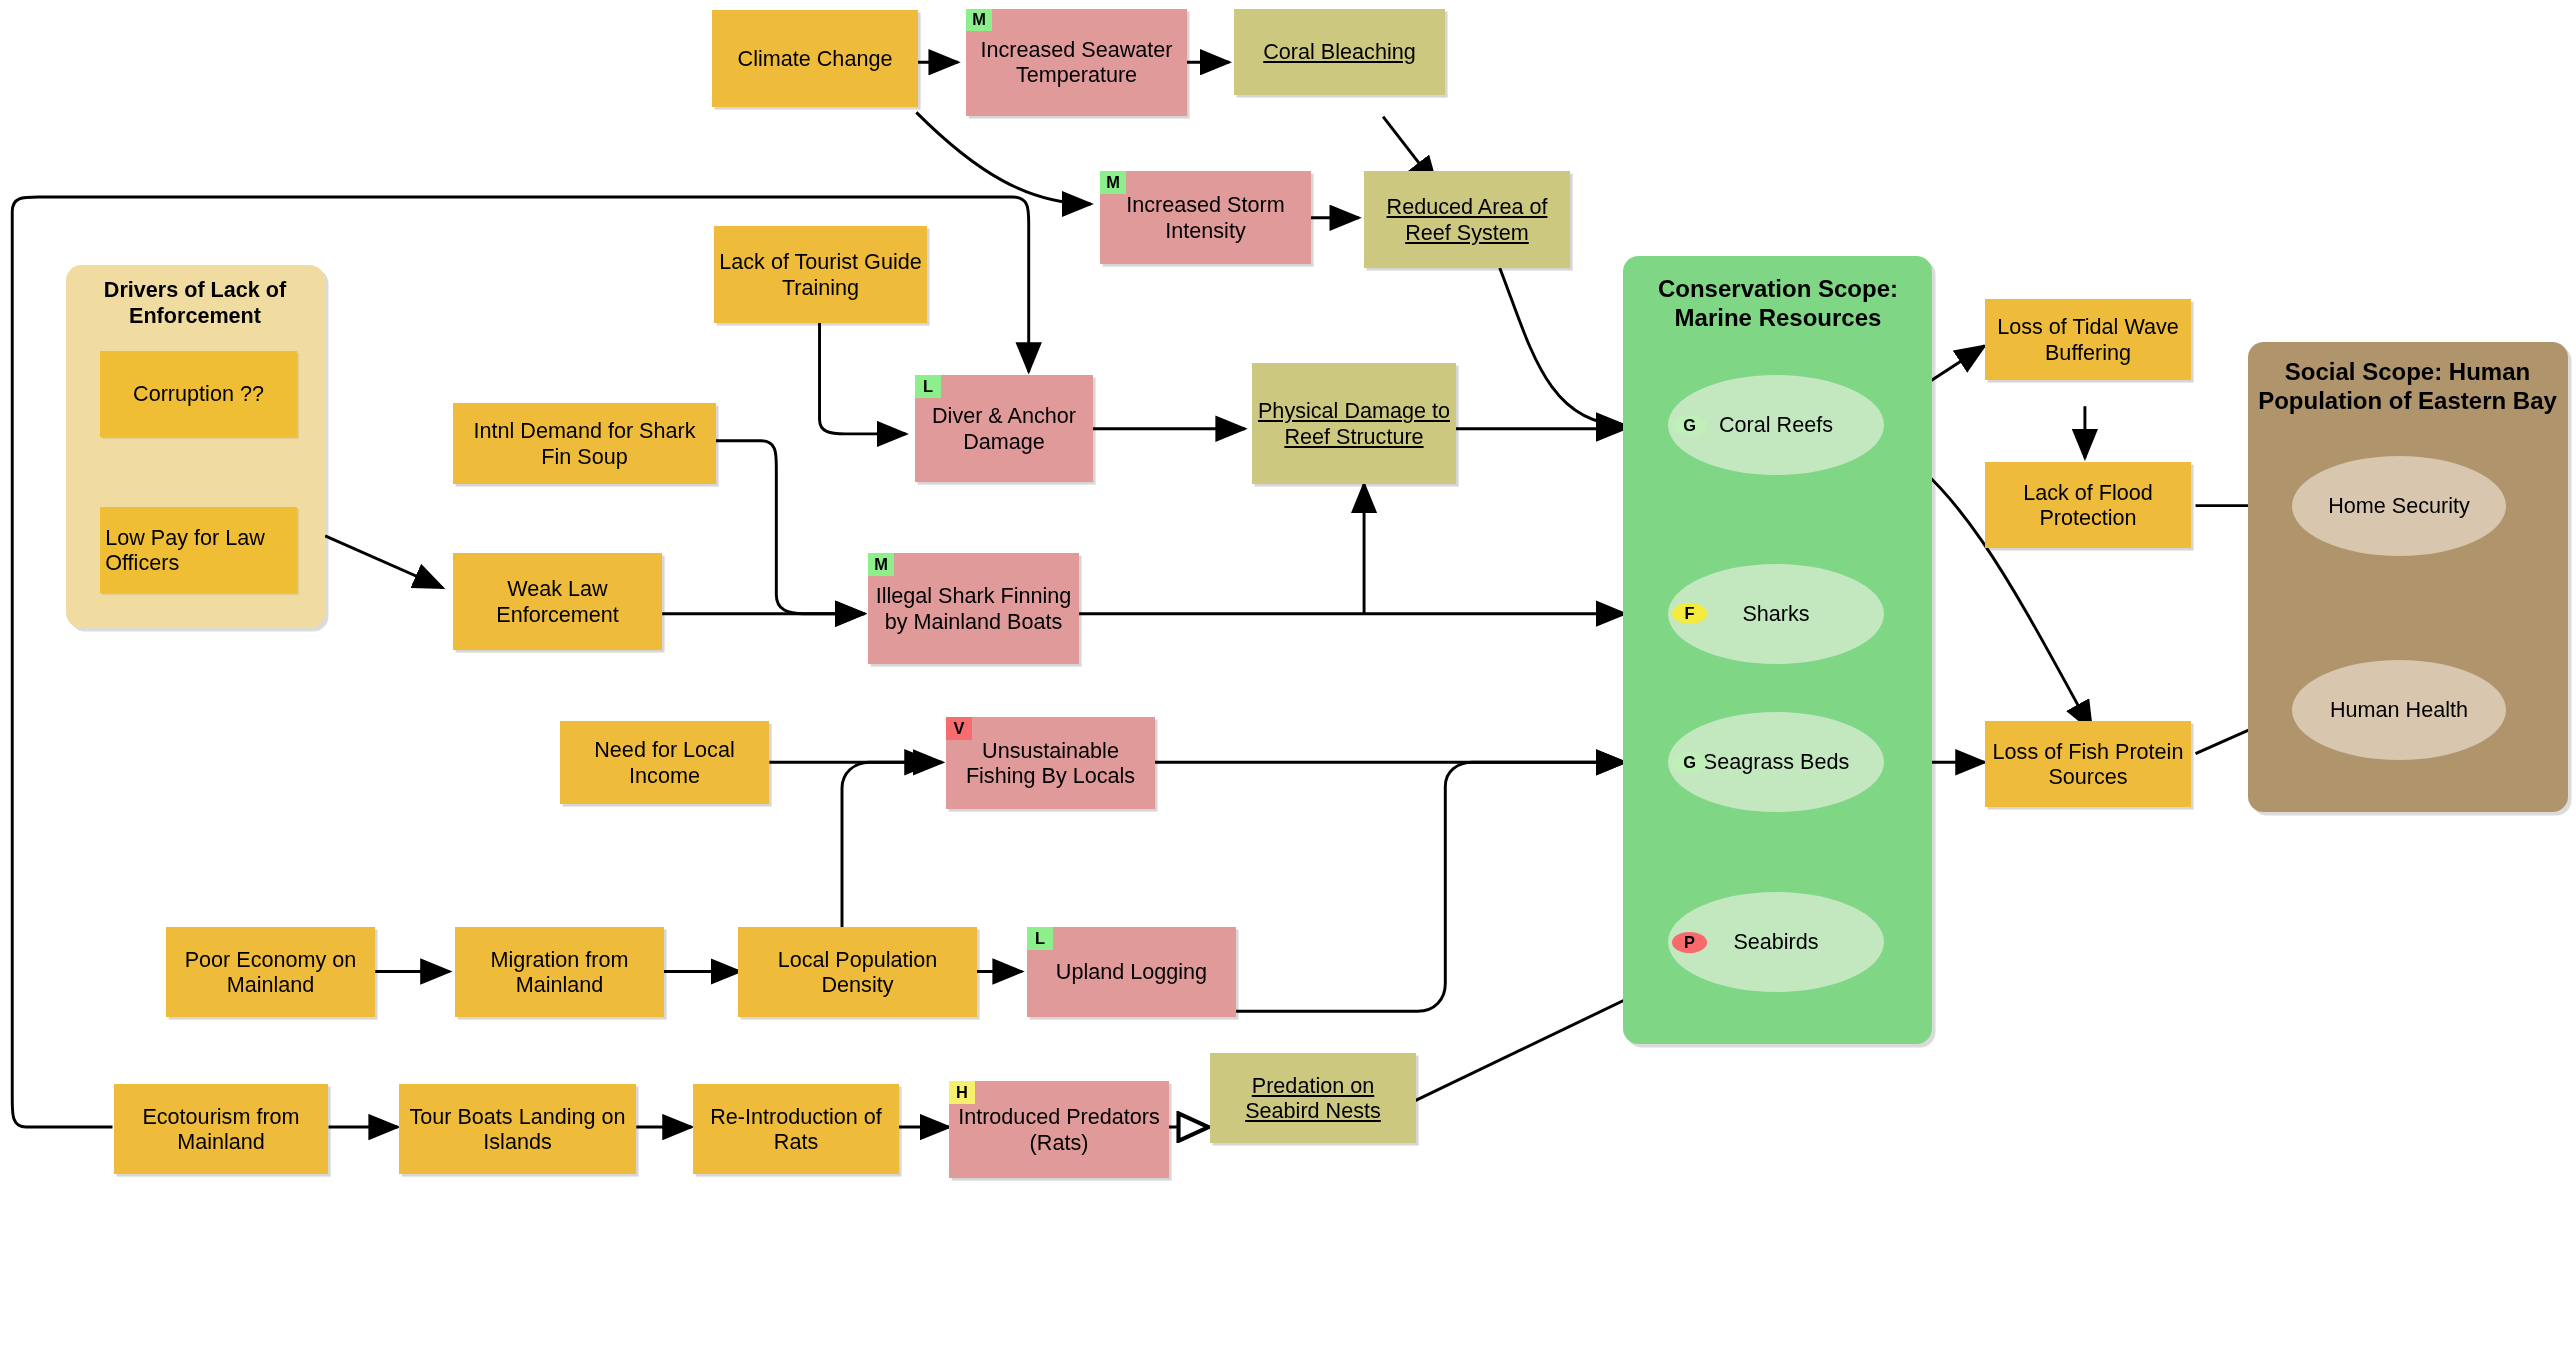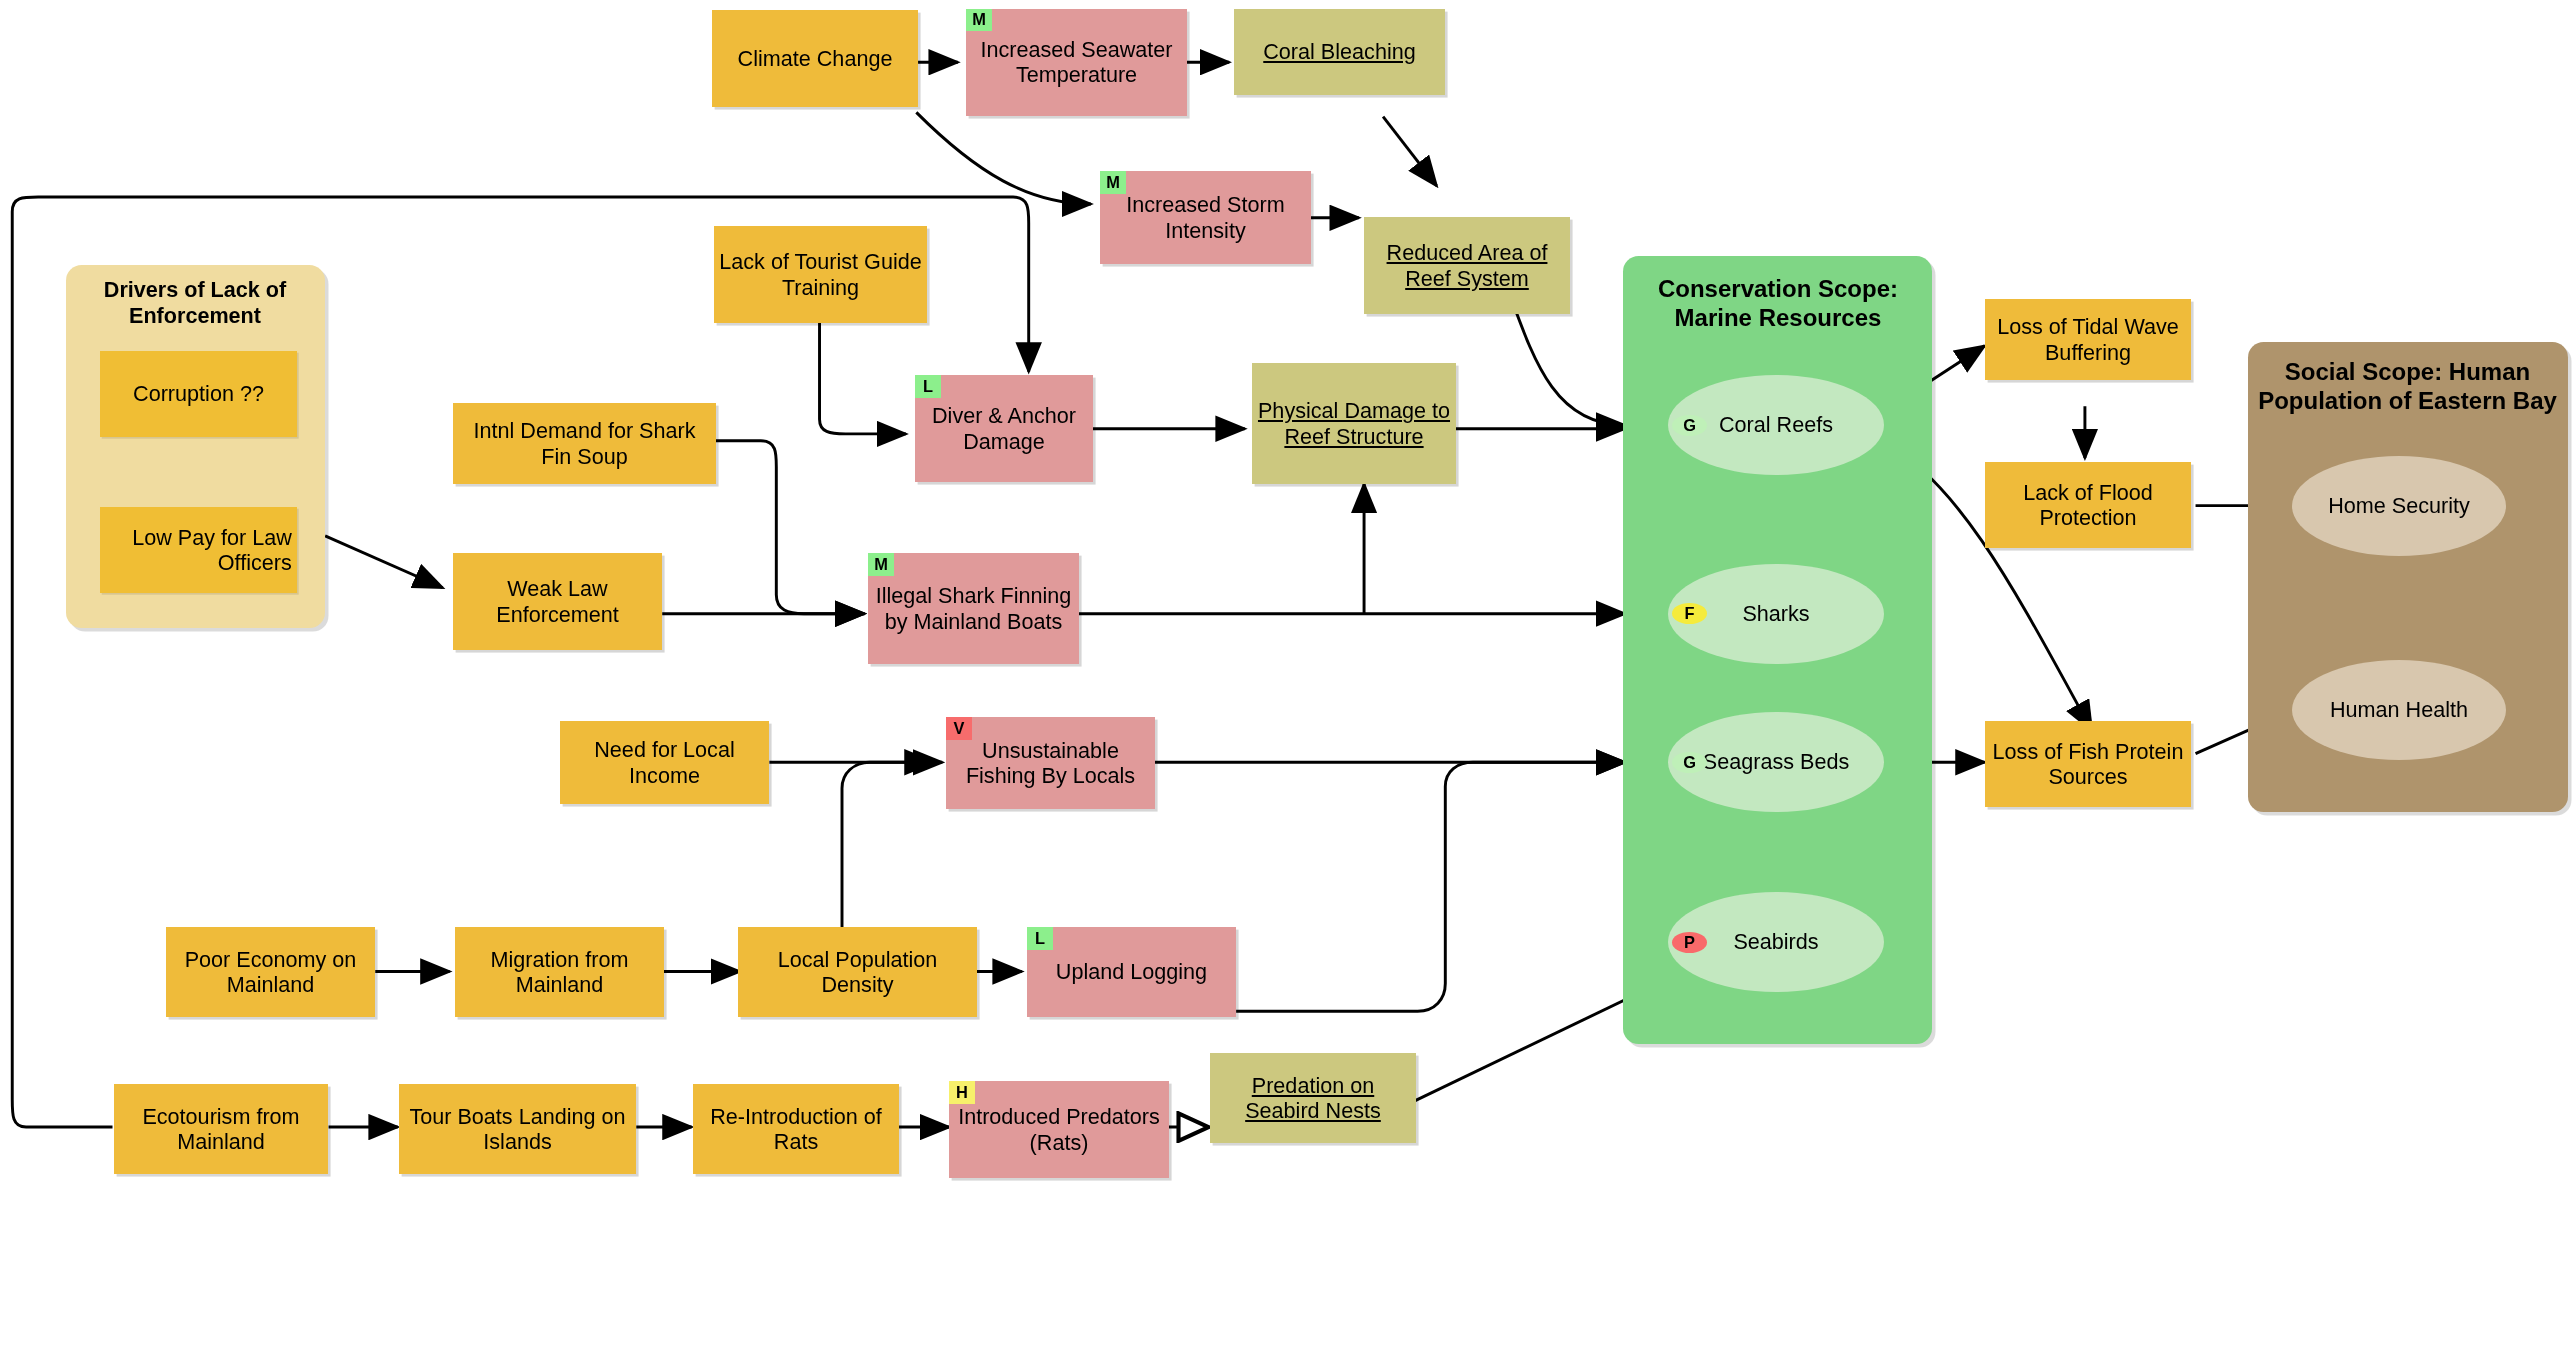--- a/index.html
+++ b/index.html
@@ -35,21 +35,21 @@
   .t-green{background:#C3E8C0;}
   .t-brown{background:#D8C7AE;}
 
   .tbadge{position:absolute;width:35px;height:21px;border-radius:50%;display:flex;align-items:center;
           justify-content:center;font-size:16.4px;font-weight:bold;color:#000;z-index:4;}
   .tb-green{background:#BFF0B8;}
   .tb-yellow{background:#F5EB3C;}
   .tb-red{background:#F96A6A;}
 
   .drvbox{position:absolute;box-sizing:border-box;background:#F0BE34;display:flex;align-items:center;
-          justify-content:center;text-align:right;font-size:21.6px;color:#000;z-index:2;
+          justify-content:center;text-align:left;font-size:21.6px;color:#000;z-index:2;
           box-shadow:1.7px 1.7px 0 rgba(0,0,0,0.10);}
   .drvbox span{display:block;line-height:1.18;padding:0 5.2px;}
 </style>
 </head>
 <body>
 
 <div id="canvas">
 
   <svg id="edges" viewBox="0 0 2980 1570">
     <defs>
@@ -201,21 +201,21 @@
     <span>Coral Bleaching</span>
   </div>
 
   <div class="node pink" style="left:1100px;top:171px;width:211px;height:93px;">
     <span>Increased Storm Intensity</span>
     <div class="badge g">
       <span>M</span>
     </div>
   </div>
 
-  <div class="node khaki" style="left:1364px;top:171px;width:206px;height:97px;margin-top:46px;">
+  <div class="node khaki" style="left:1364px;top:171px;width:206px;height:97px;">
     <span>Reduced Area of Reef System</span>
   </div>
 
   <div class="node amber" style="left:714px;top:226px;width:213px;height:97px;">
     <span>Lack of Tourist Guide Training</span>
   </div>
 
   <div class="node pink" style="left:915px;top:375px;width:178px;height:107px;">
     <span>Diver &amp; Anchor Damage</span>
     <div class="badge g">

